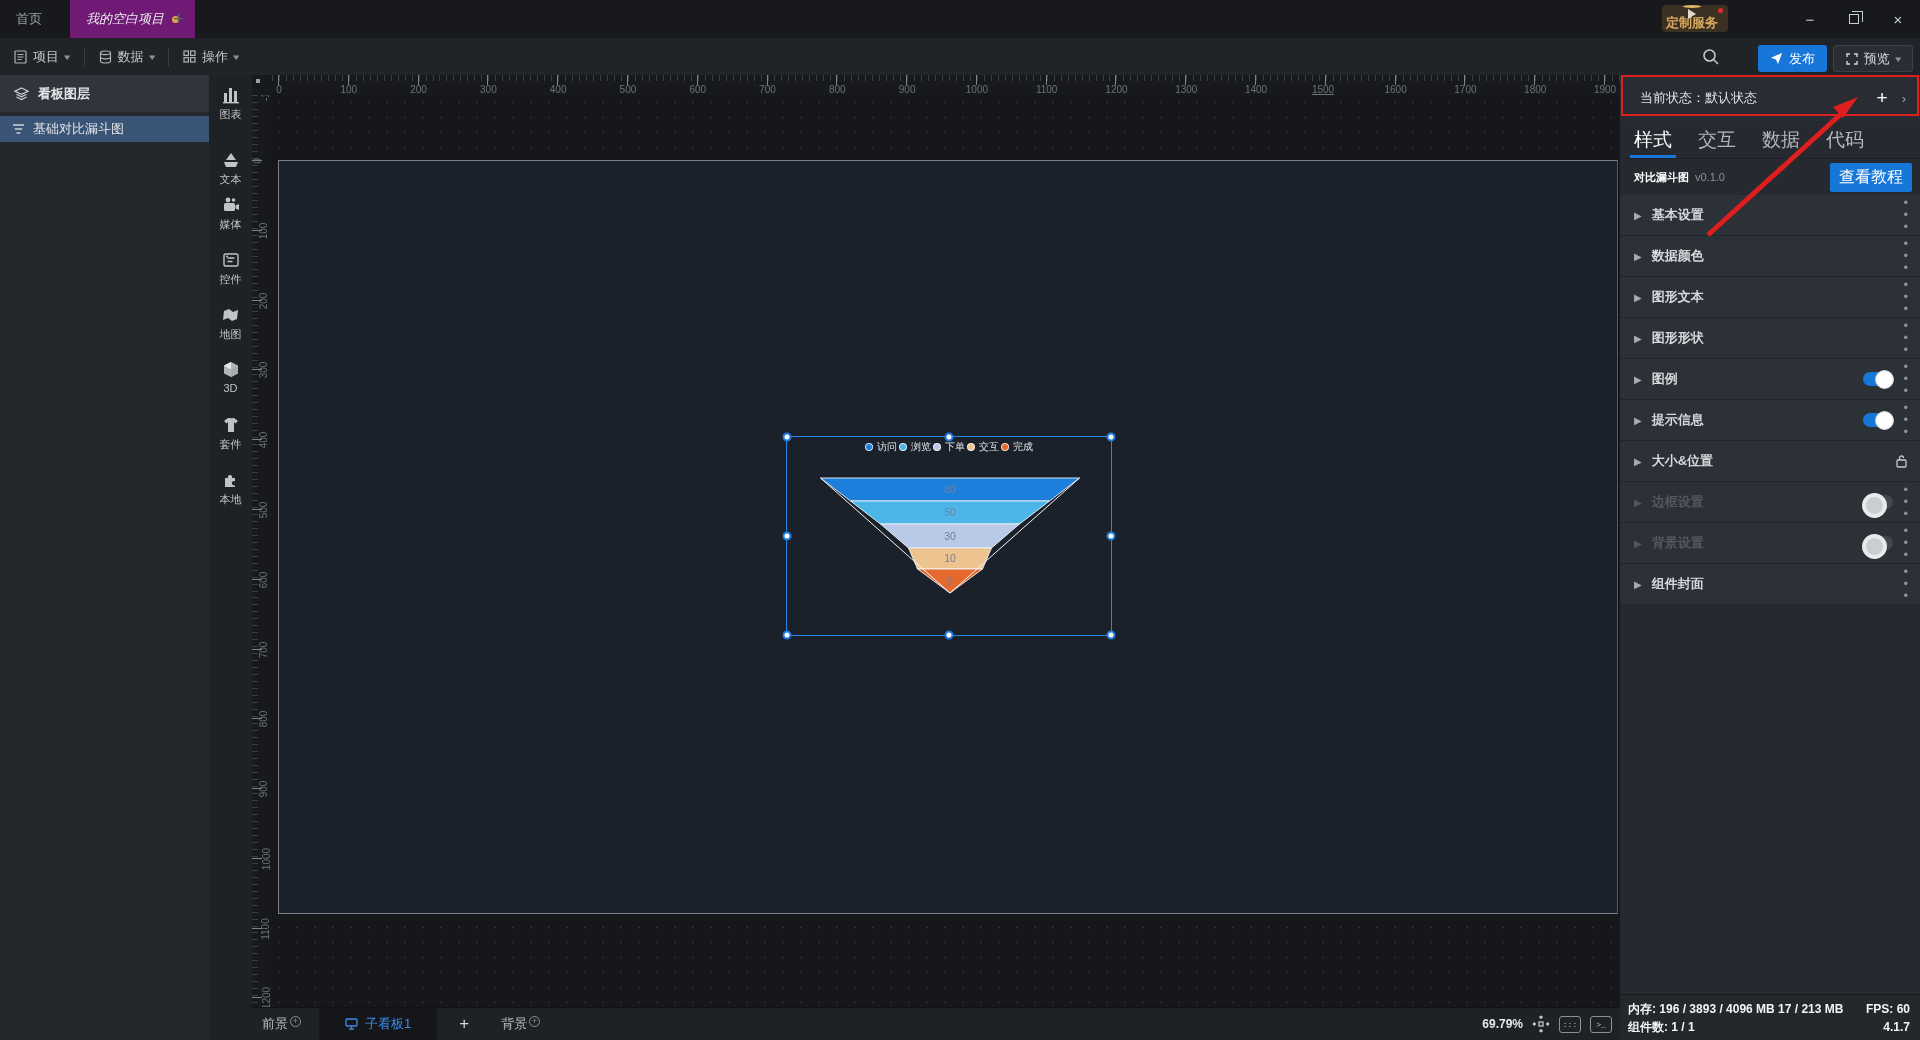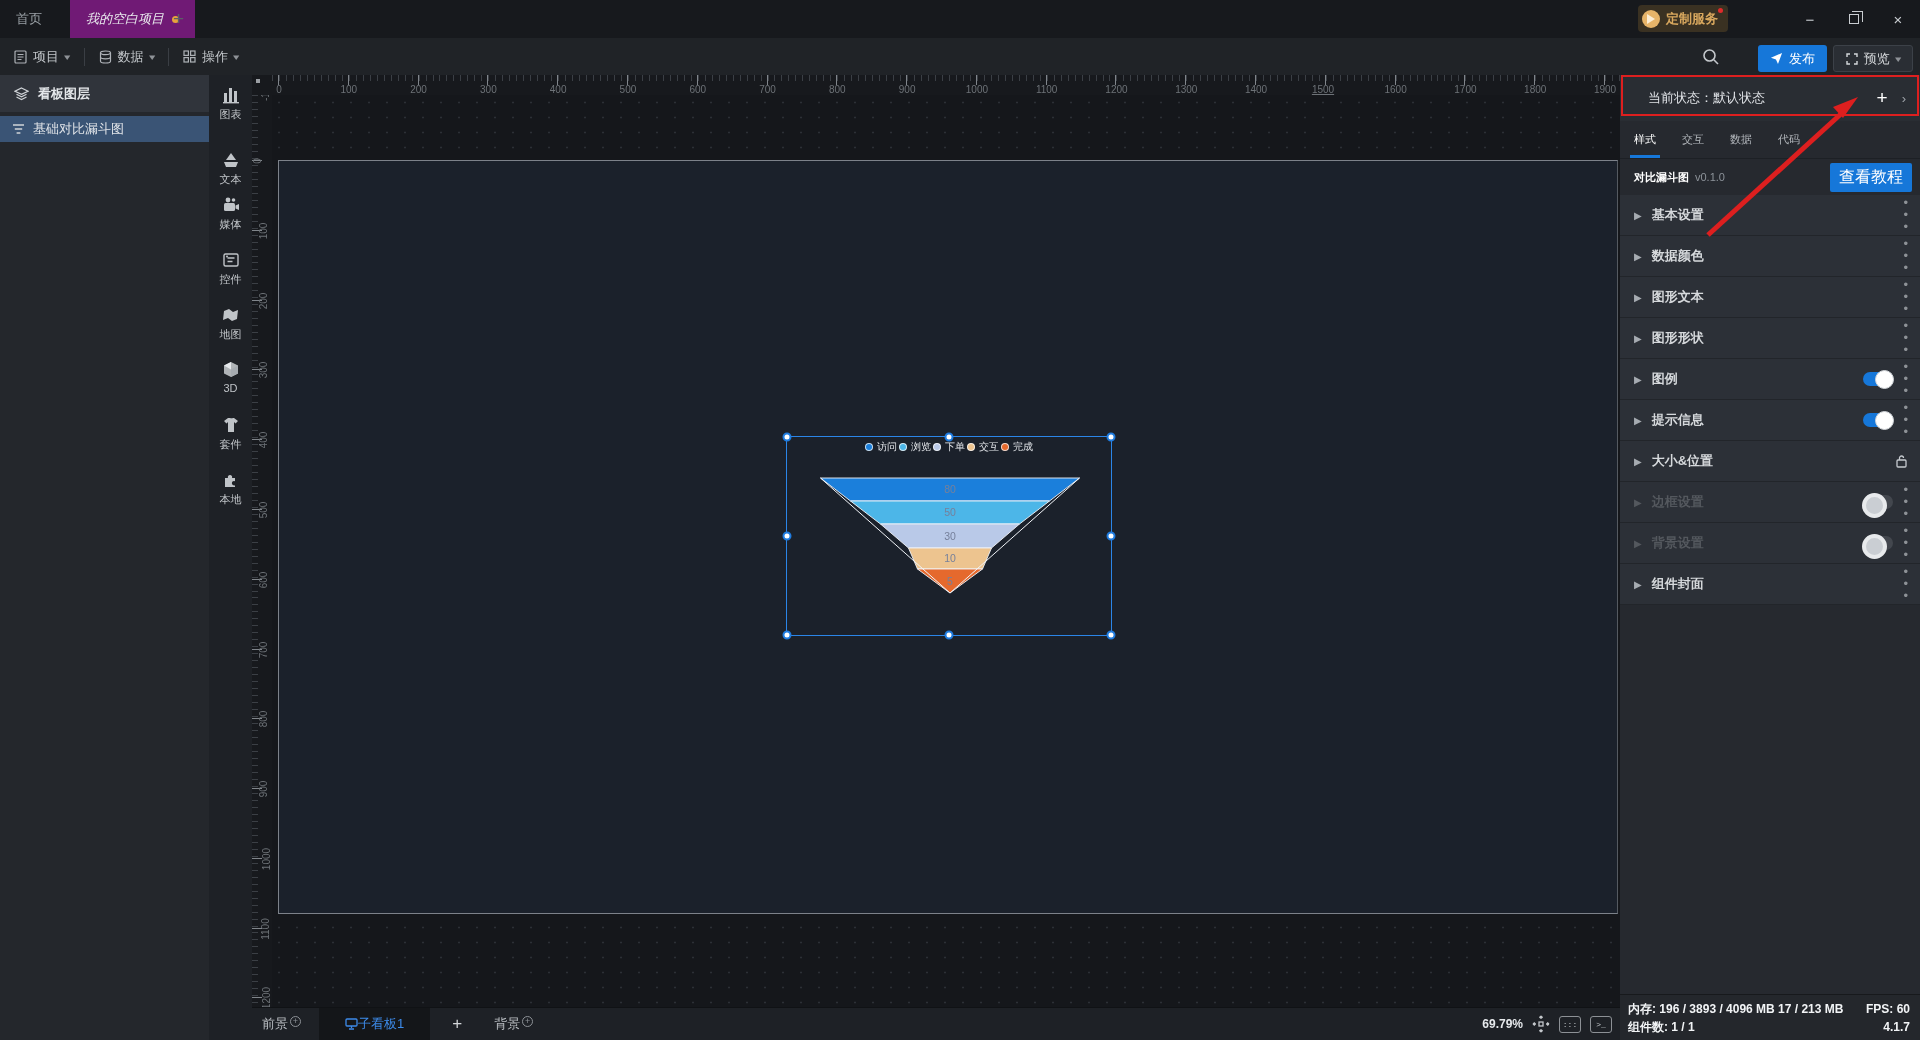--- a/index.html
+++ b/index.html
@@ -7,21 +7,21 @@
     font-family:"Liberation Sans","DejaVu Sans",sans-serif; -webkit-font-smoothing:antialiased; }
 
   
   #titlebar { position:absolute; left:0; top:0; width:1920px; height:38px; background:#17191d; }
   .tab { position:absolute; top:0; height:38px; display:flex; align-items:center; gap:8px;
          padding:0 16px; color:#9aa0a6; font-size:13px; cursor:default; }
   .tab.active { background:#701a75; color:#e8eaed;font-style:italic; }
   .tab-dot { width:7px; height:7px; border-radius:50%; }
   .newtab { position:absolute; top:9px; font-size:19px; color:#5b6066; line-height:20px; }
   #svc-badge { position:absolute; right:192px; top:5px; height:27px; background:#3a3122; border-radius:4px;
-               display:flex; align-items:center; gap:6px; padding:0 10px 0 4px; }
+               display:flex; align-items:center; gap:6px; padding:0 10px 0 4px;flex-direction:column; }
   #svc-badge .gem { width:18px; height:18px; border-radius:50%; background:#e7b469; position:relative; }
   #svc-badge .gem:after { content:""; position:absolute; left:5px; top:4px; border-left:8px solid #fff7e8;
                border-top:5px solid transparent; border-bottom:5px solid transparent; opacity:.85; }
   #svc-badge .lbl { color:#d9a85e; font-size:13px; font-weight:bold; }
   #svc-badge .reddot { position:absolute; right:5px; top:3px; width:5px; height:5px; border-radius:50%; background:#e02b2b; }
   .winbtn { position:absolute; top:0; width:44px; height:38px; display:flex; align-items:center;
             justify-content:center; color:#c9cdd1; font-size:15px; }
   .winbtn .restore { width:10px; height:10px; border:1px solid #c9cdd1; position:relative; background:#17191d; }
   .winbtn .restore:before { content:""; position:absolute; left:2px; top:-4px; width:10px; height:10px;
             border:1px solid #c9cdd1; border-left:none; border-bottom:none; }
@@ -79,35 +79,35 @@
                border:1px solid #2b85e8; }
   .handle { position:absolute; width:9px; height:9px; border-radius:50%; background:#fff;
             border:2px solid #1f7ce0; transform:translate(-50%,-50%); }
 
   
   #canvas-footer { position:absolute; left:252px; top:1007px; width:1368px; height:33px; background:#1e2126;
                    border-top:1px solid #101215; display:flex; align-items:center; color:#b9bdc2; font-size:13px; }
   .cf-plain { display:flex; align-items:flex-start; gap:2px; padding:0 10px; }
   .plus-circle { width:11px; height:11px; border:1px solid #8d9196; border-radius:50%; font-size:9px; line-height:9px;
                  text-align:center; color:#8d9196; margin-top:1px; }
-  #board-tab { height:33px; background:#141619; display:flex; align-items:center; padding:0 26px;
+  #board-tab { height:33px; background:#141619; display:flex; align-items:center; gap:7px; padding:0 26px;
                color:#3d8bea; margin-left:8px; }
   .cf-add { padding:0 22px; font-size:17px; color:#d4d7da; }
   #cf-right { margin-left:auto; display:flex; align-items:center; gap:9px; padding-right:8px; color:#e6e9ec; }
   .cf-icon { width:22px; height:17px; border:1px solid #8d9196; border-radius:3px; color:#c3c7cb;
              font-size:8px; display:flex; align-items:center; justify-content:center; font-family:"Liberation Mono",monospace; }
 
   
   #right-panel { position:absolute; left:1620px; top:75px; width:300px; height:965px; background:#26292f; }
-  #state-bar { height:46px; display:flex; align-items:center; padding:0 14px 0 28px; background:#292d33;
+  #state-bar { height:46px; display:flex; align-items:center; padding:0 14px 0 20px; background:#292d33;
                color:#dfe2e6; font-size:13px; }
   #state-add { margin-left:auto; color:#fff; font-size:19px; padding:0 14px; }
   #state-next { color:#9da2a8; font-size:13px; }
   #panel-tabs { height:38px; display:flex; align-items:center; gap:26px; padding:0 14px; border-bottom:1px solid #1d2025; }
-  .ptab { color:#b4b8bd; font-size:11px; position:relative; height:100%; display:flex; align-items:center; }
+  .ptab { color:#b4b8bd; font-size:19px; position:relative; height:100%; display:flex; align-items:center; }
   .ptab.active { color:#fff; }
   .ptab.active:after { content:""; position:absolute; left:-4px; right:-4px; bottom:0; height:3px; background:#1677d9; }
   #comp-title { height:36px; display:flex; align-items:center; padding:0 8px 0 14px; }
   #comp-title .name { color:#fff; font-size:11px; font-weight:bold; }
   #comp-title .ver { color:#8d939a; font-size:11px; margin-left:6px; }
   #tutorial-btn { margin-left:auto; background:#1677d9; color:#fff; font-size:16px; padding:4px 9px; border-radius:2px; }
   .section { height:41px; background:#2c3037; border-bottom:1px solid #22252a; display:flex; align-items:center;
              padding:0 12px 0 14px; gap:10px; }
   .section .arr { color:#a6abb1; font-size:10px; }
   .section .stitle { color:#d6d9dc; font-size:13px; font-weight:bold; }

